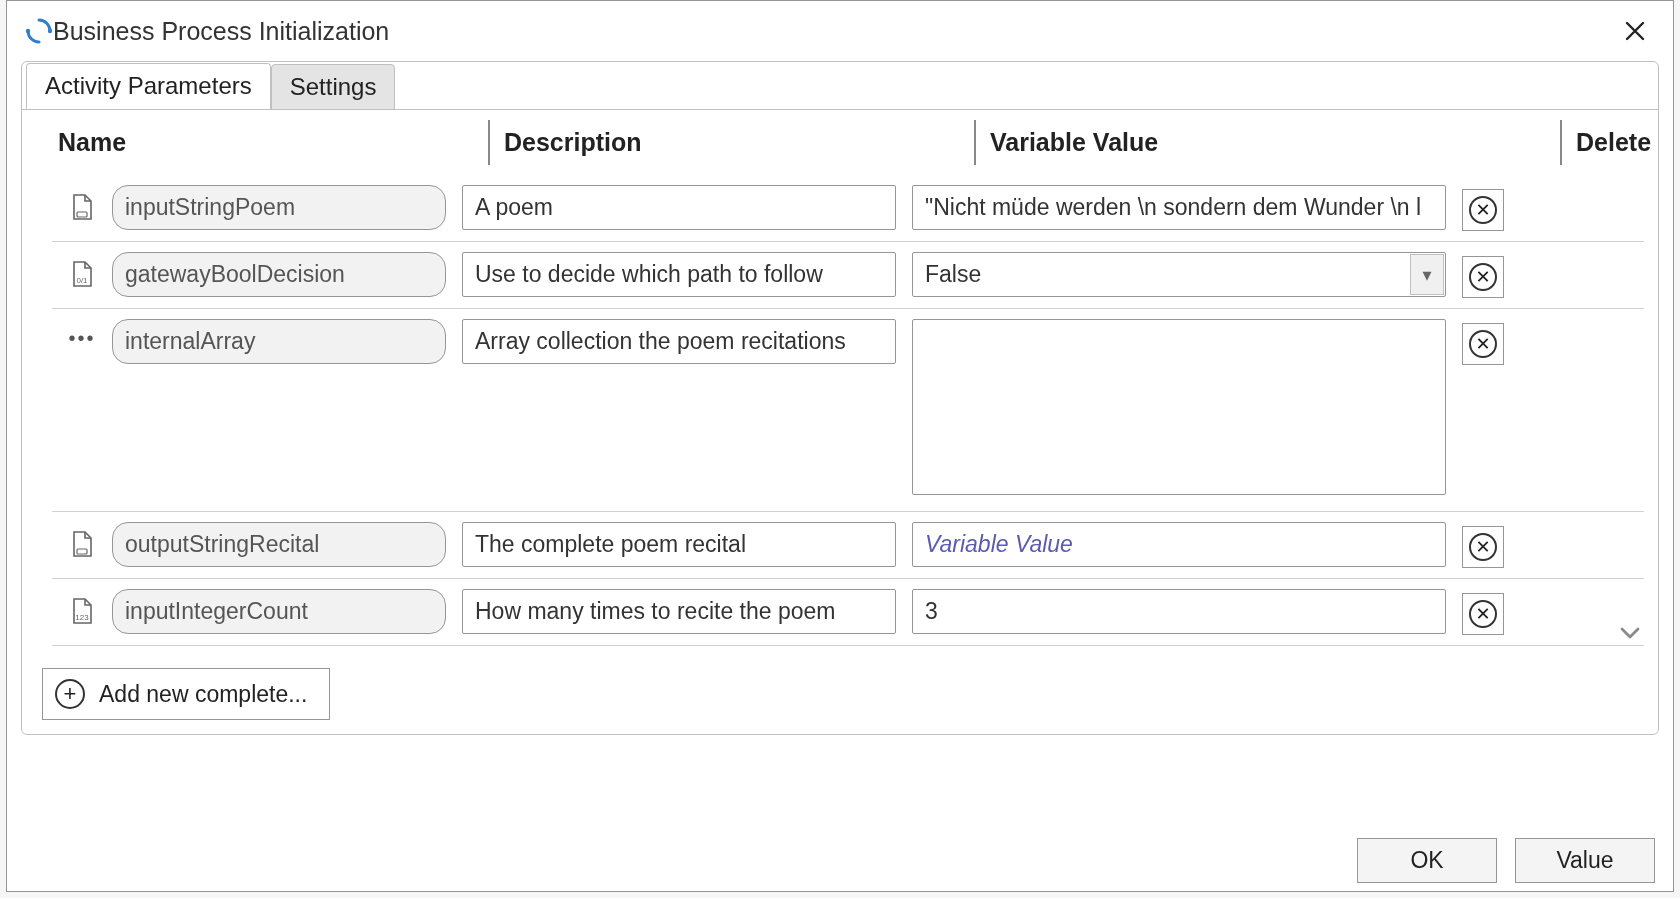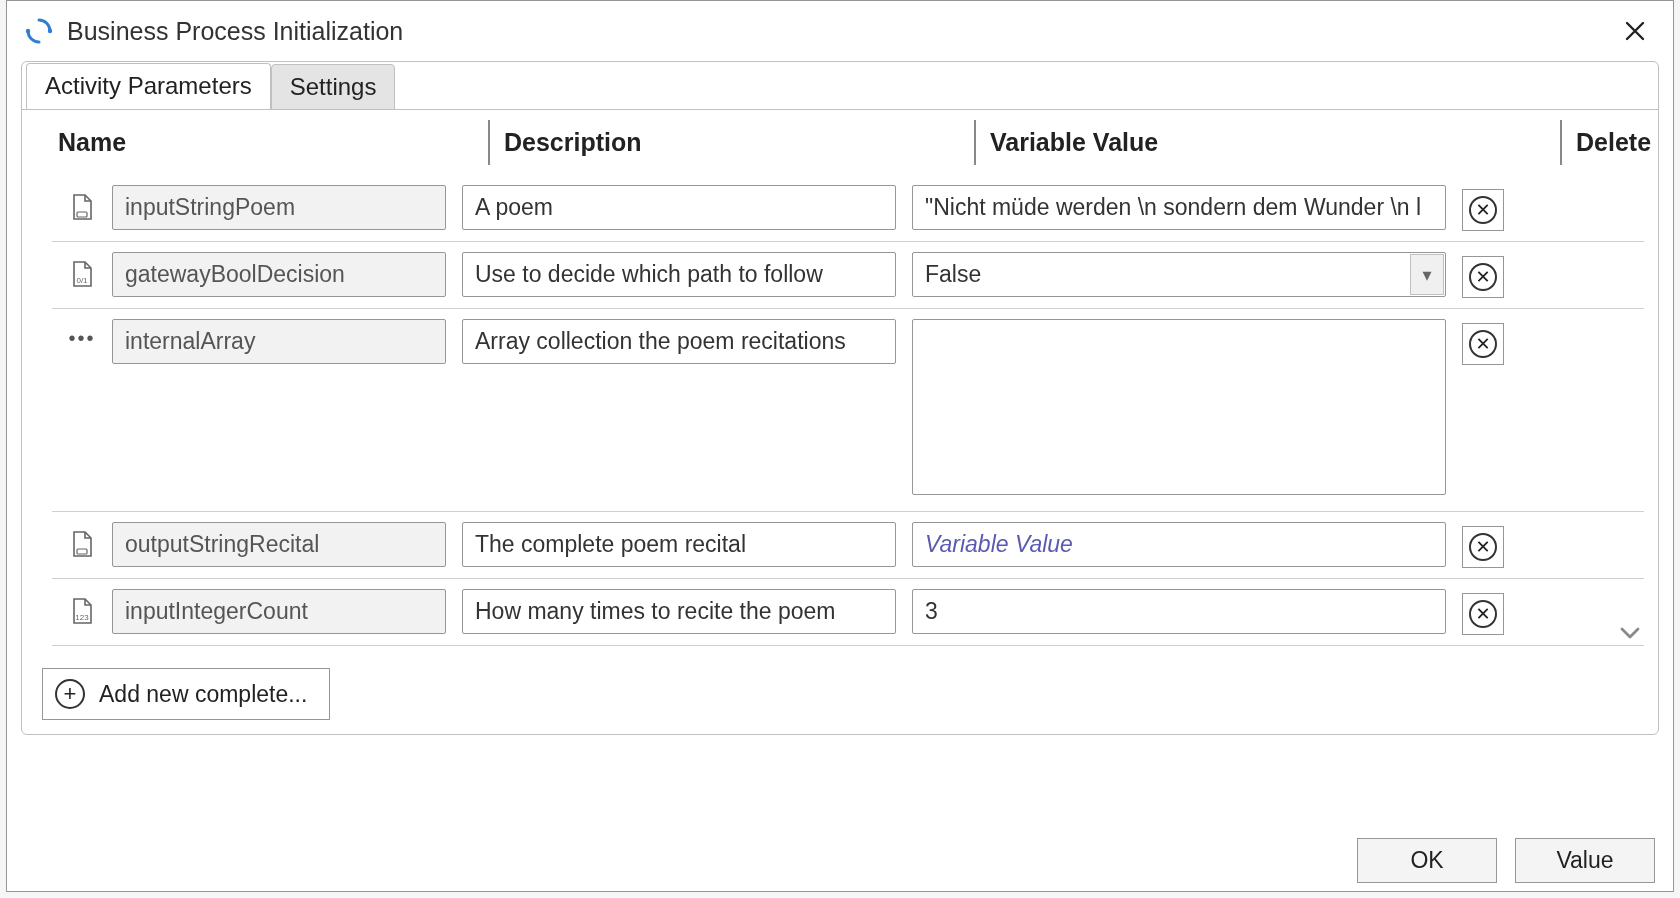--- a/index.html
+++ b/index.html
@@ -32,21 +32,20 @@
     background: var(--bg-white);
     border: 1px solid var(--border-gray);
     display: flex;
     flex-direction: column;
   }
 
   .titlebar {
     display: flex;
     align-items: center;
     padding: 10px 18px 10px 18px;
-    gap: 14px;
   }
   .titlebar .spacer { flex: 1; }
   .titlebar .title-text { font-size: 25px; color: #333; font-weight: 400; }
   .close-x {
     font-size: 30px;
     line-height: 1;
     width: 40px; height: 40px;
     display: flex; align-items: center; justify-content: center;
     cursor: default;
   }
@@ -135,21 +134,21 @@
   .field, .field-select, .field-area {
     width: calc(100% - 16px);
     border: 1px solid var(--border-gray);
     background: var(--bg-field);
     font-family: inherit;
     font-size: 23px;
     padding: 8px 12px;
     color: #333;
     border-radius: 2px;
   }
-  .field[disabled] { background: var(--bg-disabled); color: #555; }
+  .field[disabled] { background: var(--bg-disabled); color: #555; border-radius: 16px; }
   .field-area { height: 176px; resize: none; }
   .field-placeholder { color: var(--placeholder); font-style: italic; }
 
   .select-wrap { position: relative; width: calc(100% - 16px); }
   .select-wrap .field { width: 100%; padding-right: 44px; }
   .select-btn {
     position: absolute; right: 2px; top: 2px; bottom: 2px;
     width: 34px;
     border: 1px solid var(--border-light);
     background: #f0f0f0;

